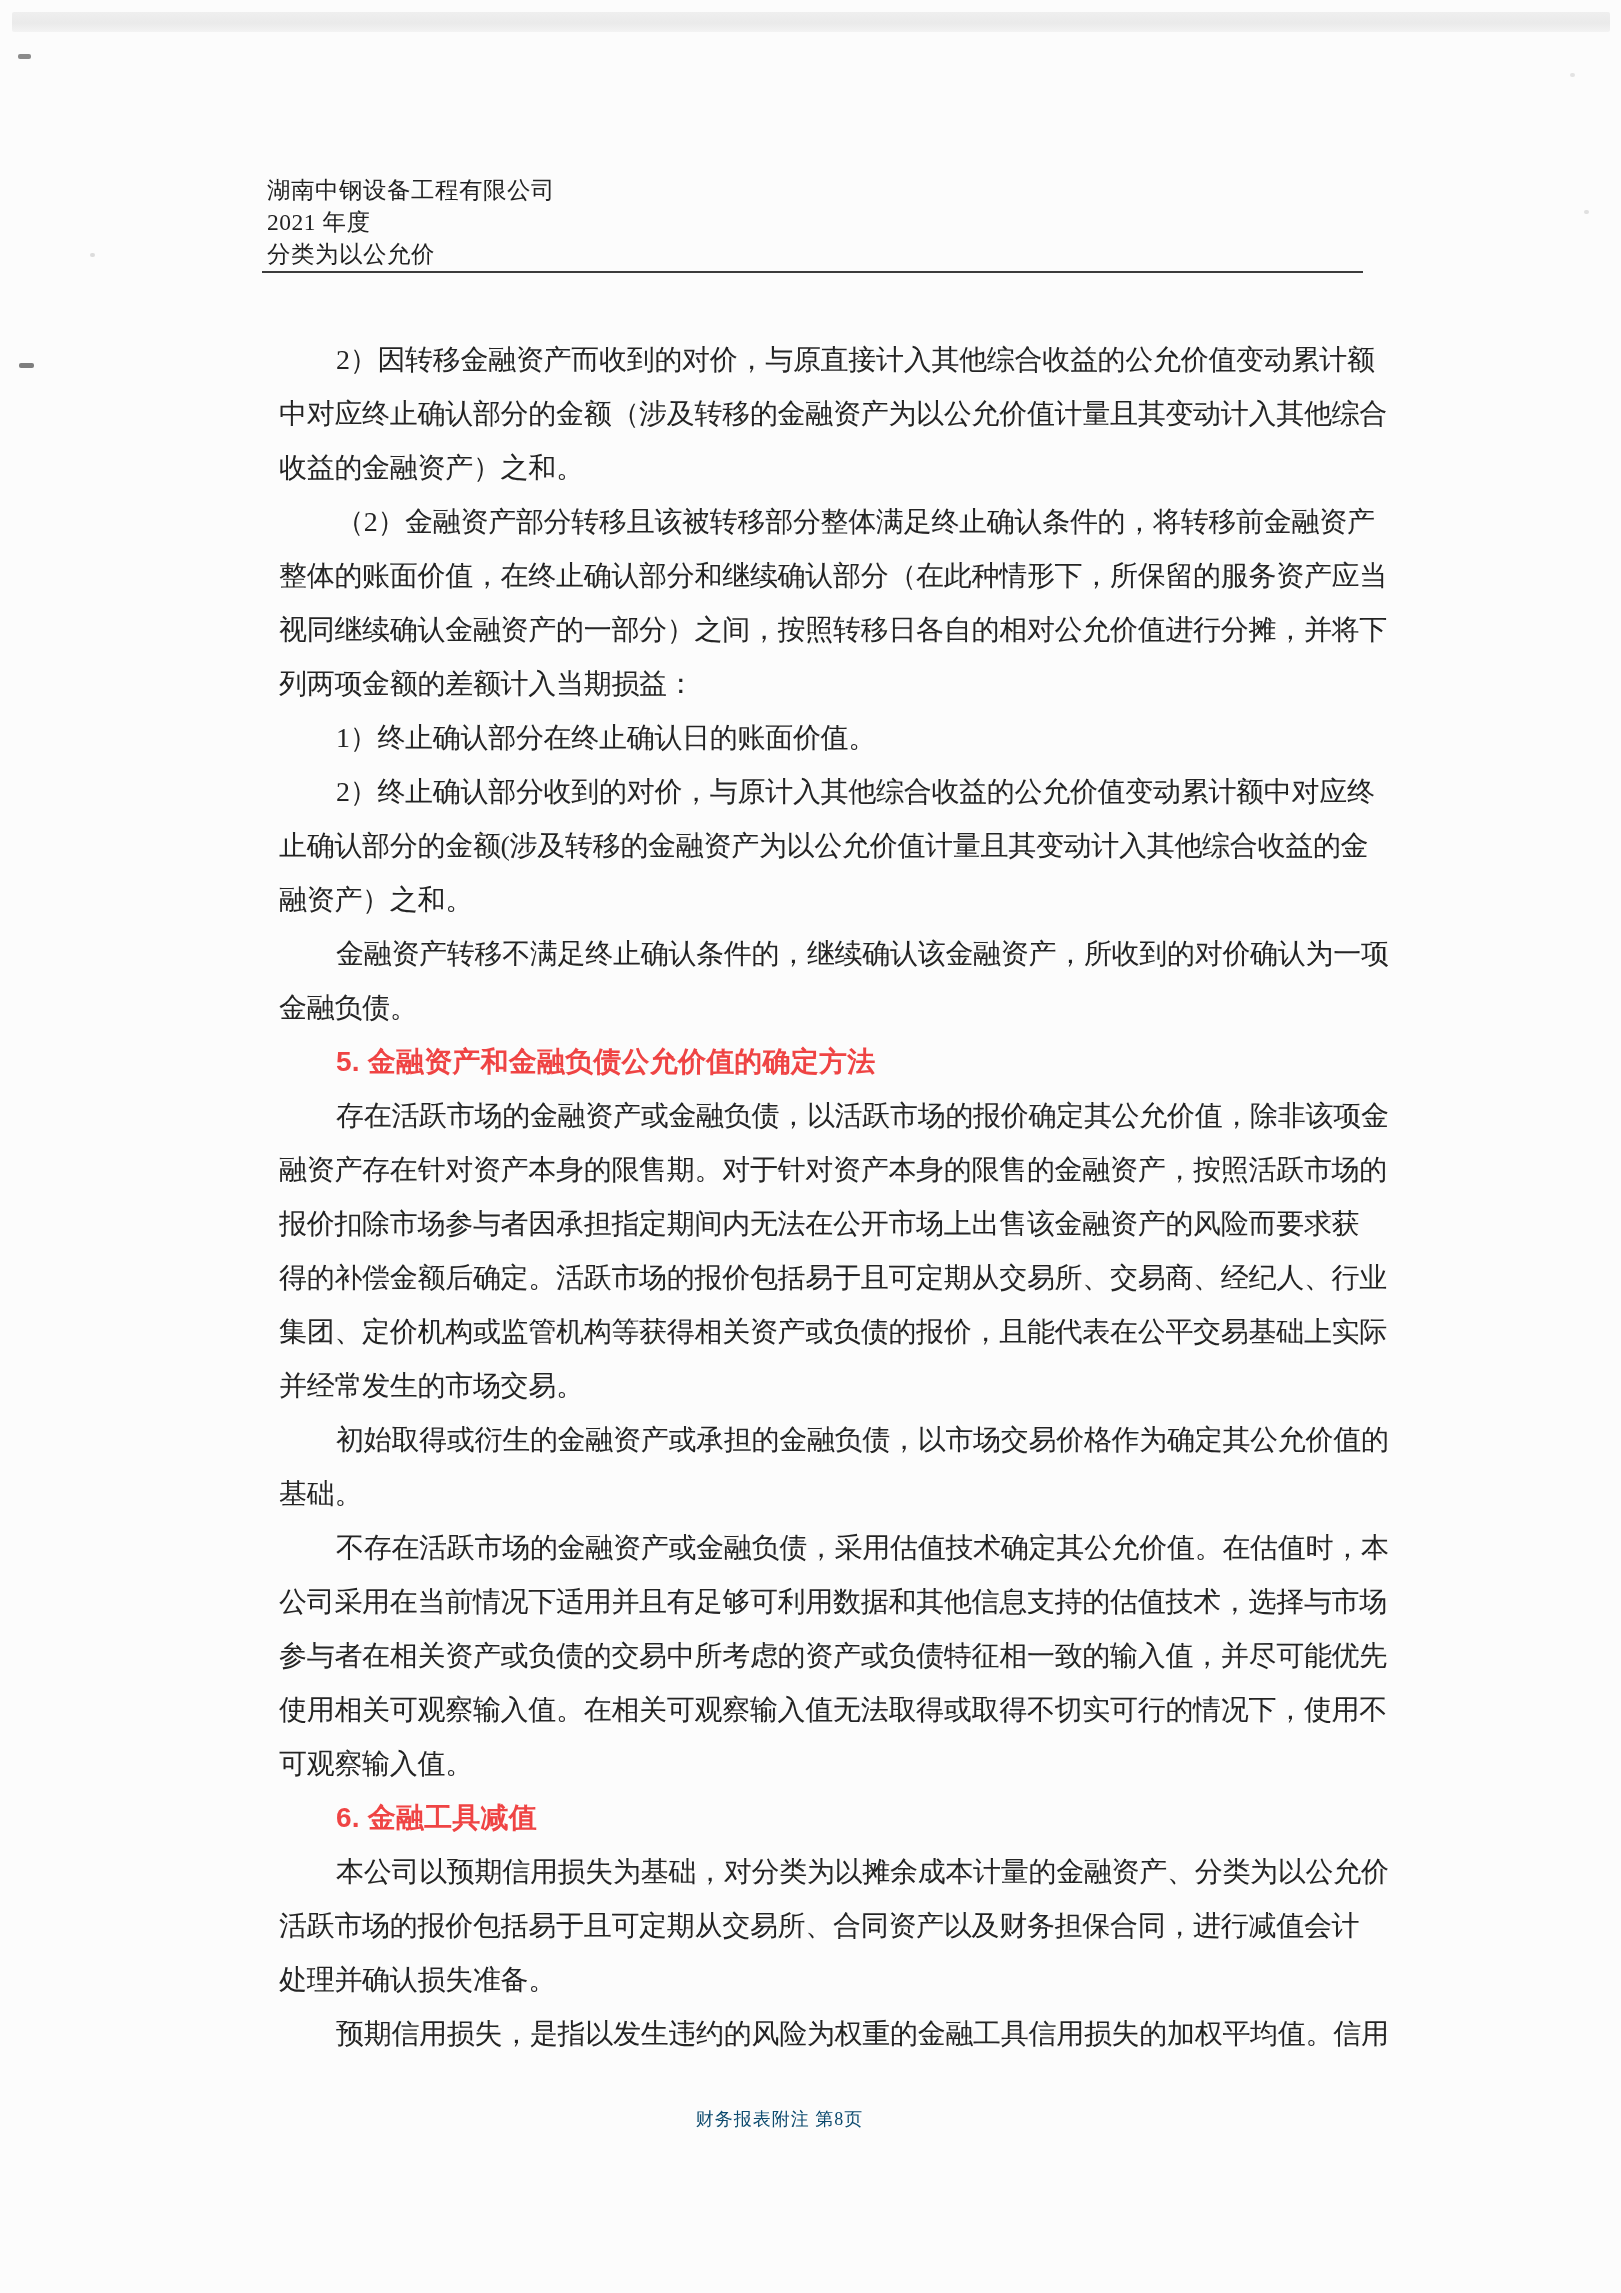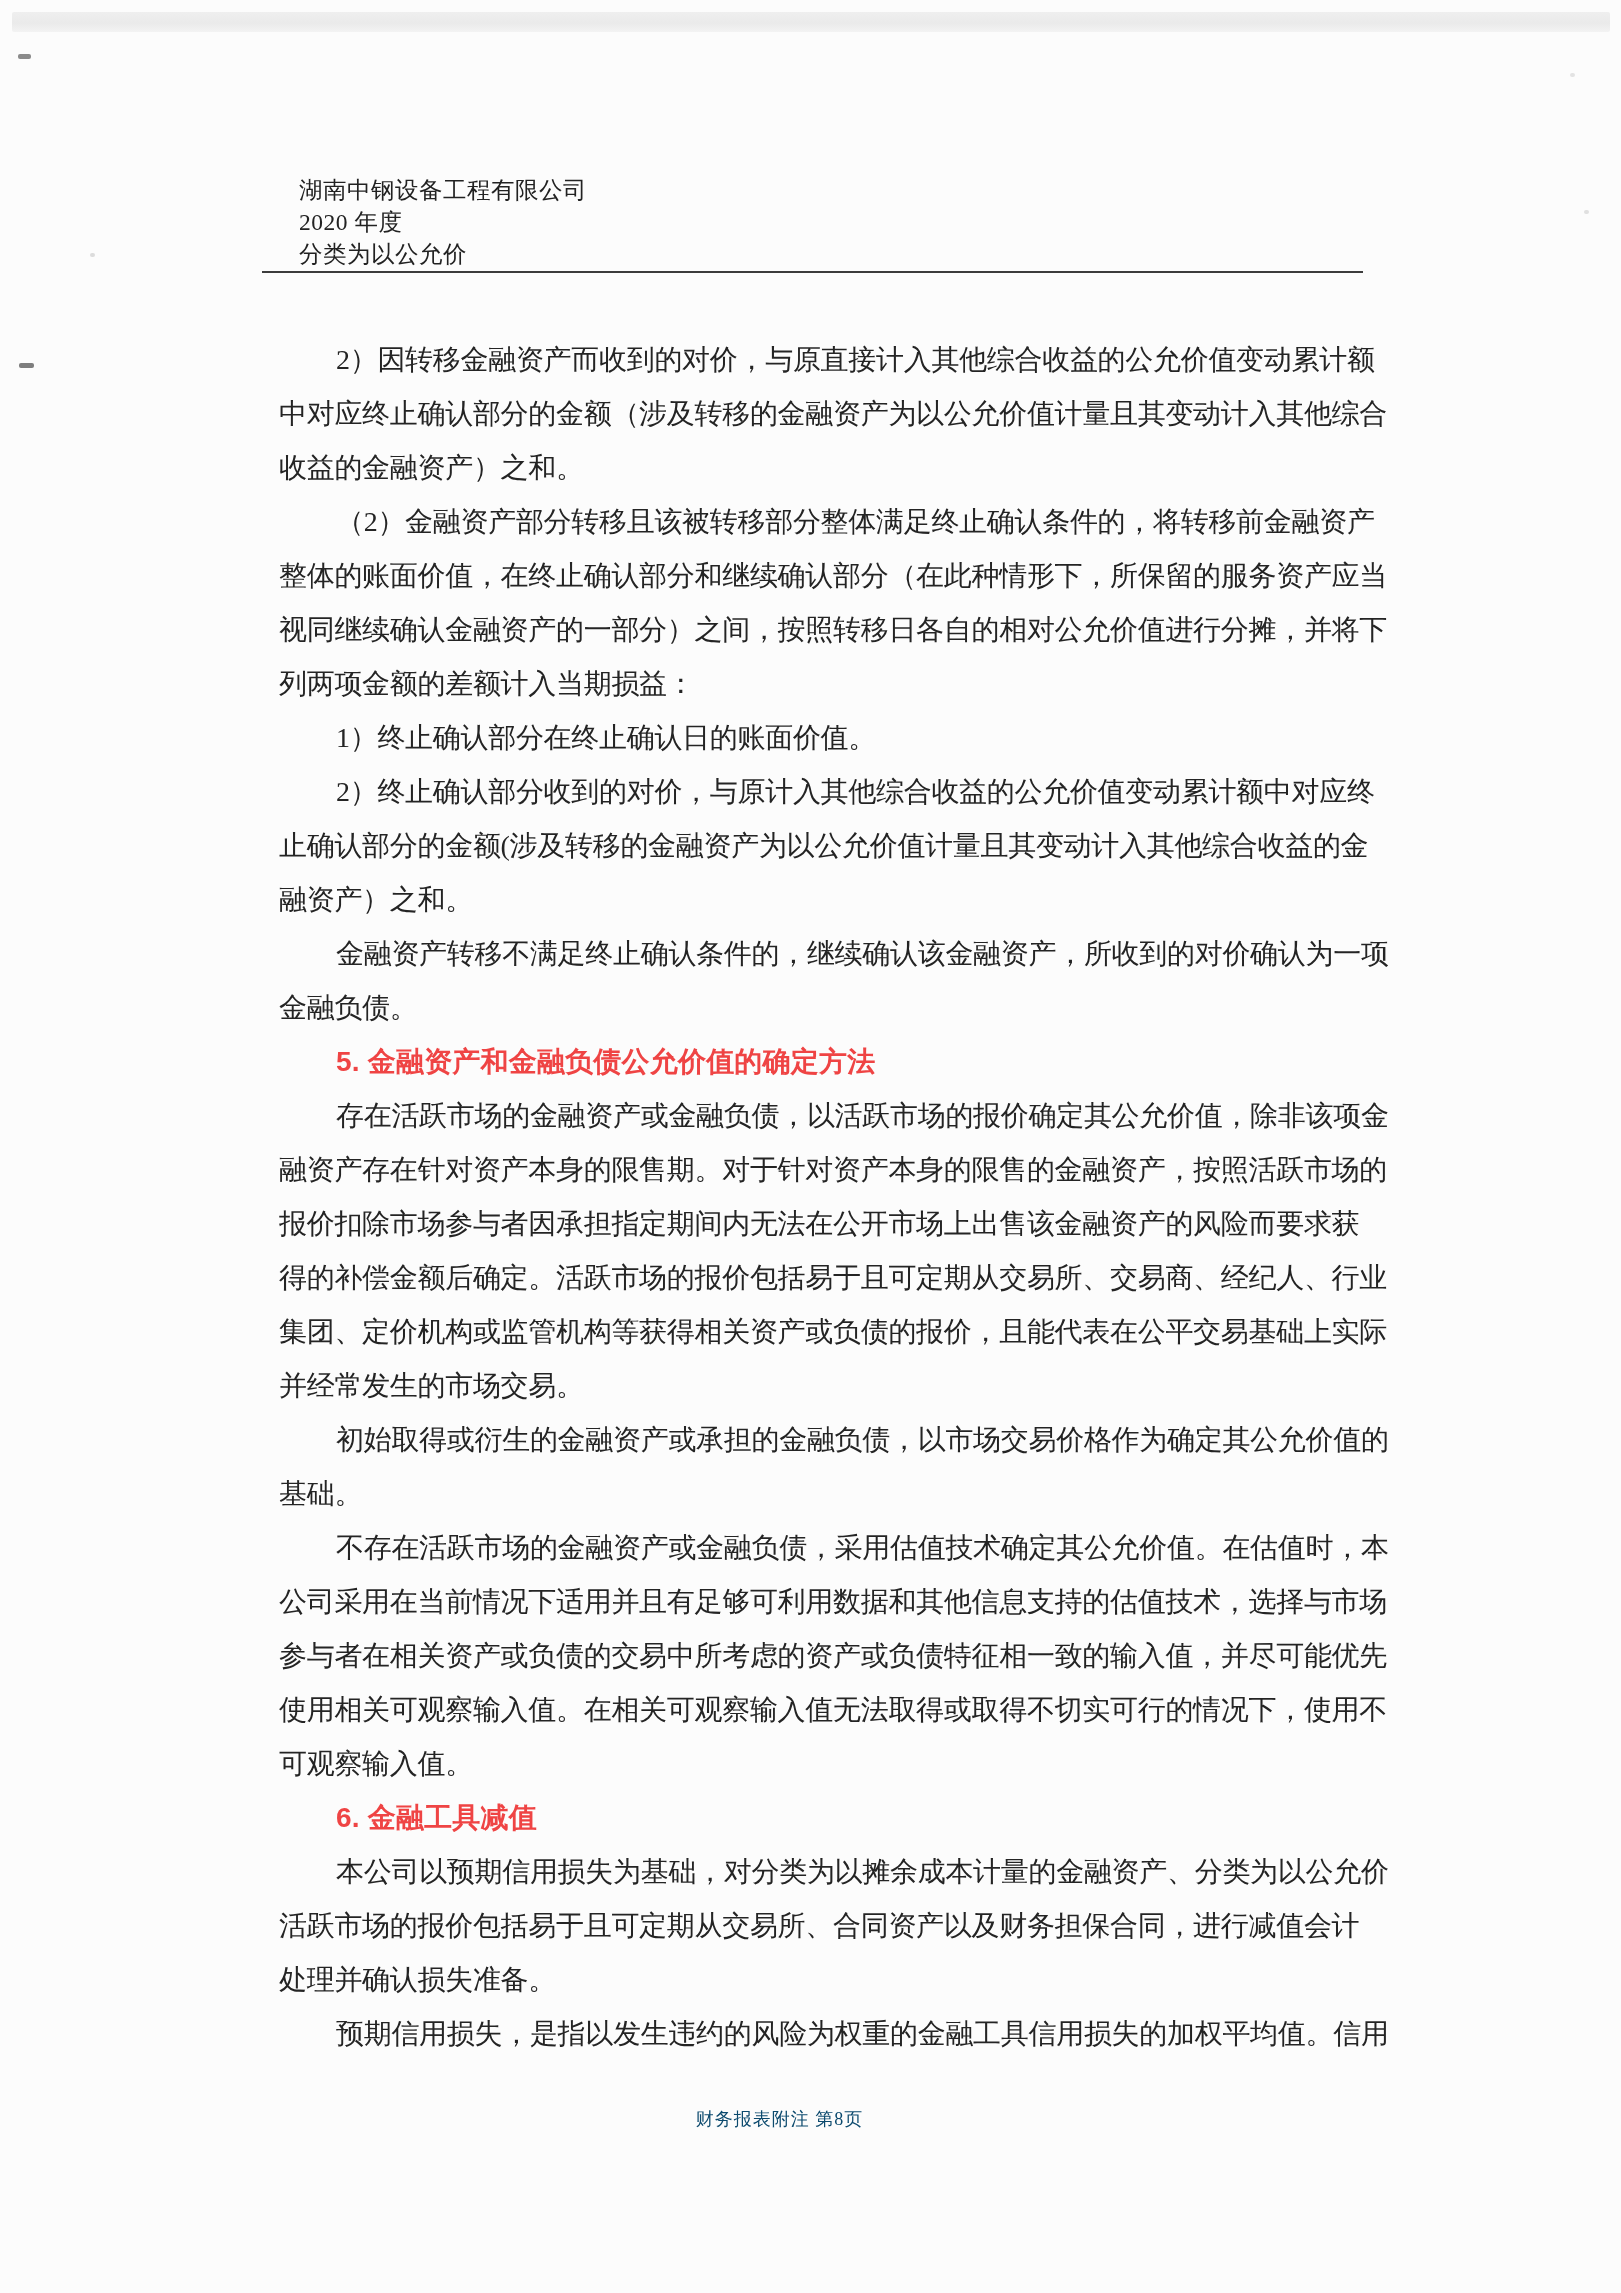--- a/index.html
+++ b/index.html
@@ -41,21 +41,20 @@
 
   .doc-header {
     position: absolute;
     left: 267px;
     top: 174px;
     width: 882px;
     font-size: 23.5px;
     line-height: 32px;
     letter-spacing: 0.5px;
     color: #222;
-    margin-left: 32px;
   }
   .header-rule {
     position: absolute;
     left: 262px;
     top: 271px;
     width: 1101px;
     height: 2px;
     background: #3c3c3c;
   }
 
@@ -102,21 +101,21 @@
 
   <div class="scan-band"></div>
   <div class="mark m1"></div>
   <div class="mark m2"></div>
   <div class="mark m3"></div>
   <div class="mark m4"></div>
   <div class="mark m5"></div>
 
   <header class="doc-header">
     <div>湖南中钢设备工程有限公司</div>
-    <div>2020 年度</div>
+    <div>2021 年度</div>
     <div>分类为以公允价</div>
   </header>
 
   <div class="header-rule"></div>
 
   <main class="doc-body" id="body-lines">
       <div class="line indent">2）因转移金融资产而收到的对价，与原直接计入其他综合收益的公允价值变动累计额</div>
       <div class="line">中对应终止确认部分的金额（涉及转移的金融资产为以公允价值计量且其变动计入其他综合</div>
       <div class="line">收益的金融资产）之和。</div>
       <div class="line indent">（2）金融资产部分转移且该被转移部分整体满足终止确认条件的，将转移前金融资产</div>

